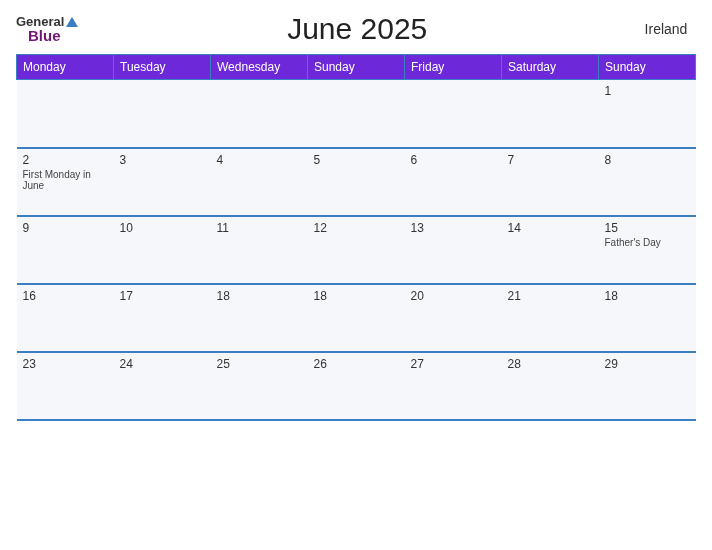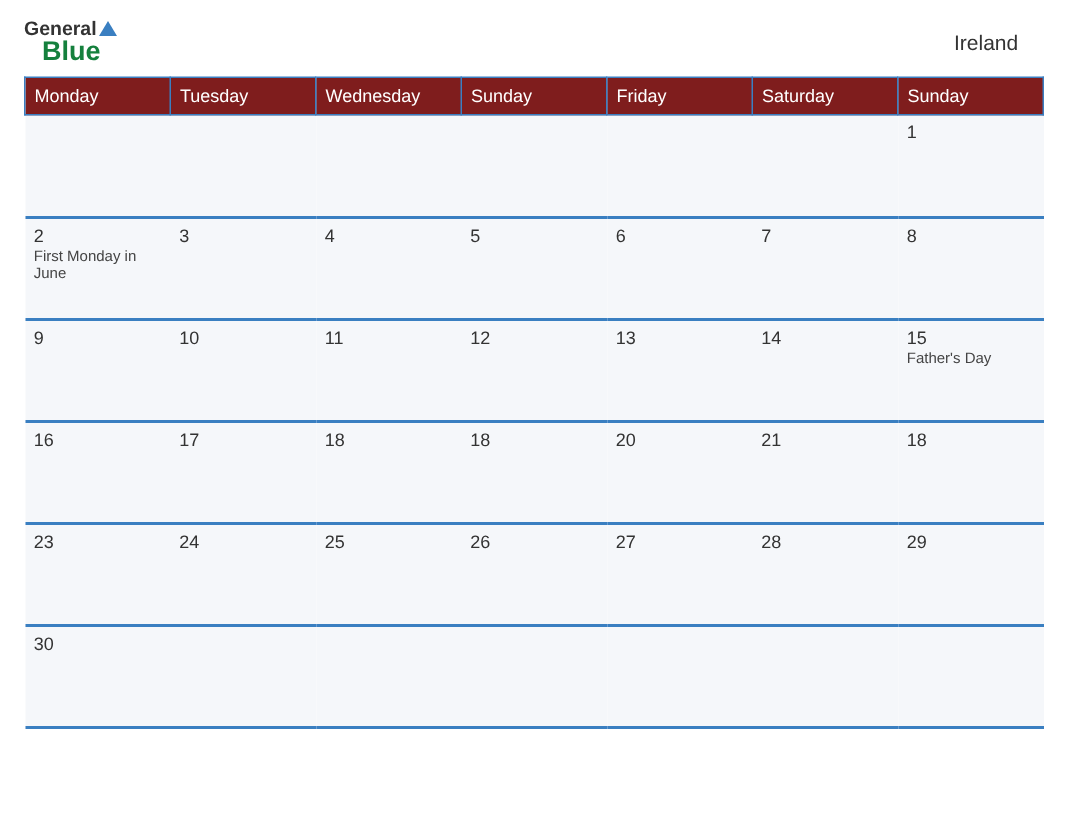--- a/index.html
+++ b/index.html
@@ -28,23 +28,23 @@
       flex-direction: column;
       align-items: flex-start;
       line-height: 1;
     }
     .logo-general {
       font-size: 13px;
       font-weight: bold;
       color: #333;
     }
     .logo-blue {
-      font-size: 18px;
+      font-size: 15px;
       font-weight: bold;
-      color: #15803d;
+      color: #701a75;
       padding-left: 12px;
     }
     .logo-triangle {
       display: inline-block;
       width: 0;
       height: 0;
       border-left: 6px solid transparent;
       border-right: 6px solid transparent;
       border-bottom: 10px solid #3a7fc1;
       margin-left: 2px;
@@ -57,30 +57,30 @@
     .title {
       font-size: 30px;
       font-weight: normal;
       color: #222;
       text-align: center;
       flex: 1;
     }
     .country {
       font-size: 14px;
       color: #333;
-      text-align: left;
+      text-align: center;
       min-width: 60px;
     }
     
     .calendar {
       width: 100%;
       border-collapse: collapse;
     }
     .calendar thead tr th {
-      background: #7f1d1d;
+      background: #6d28d9;
       color: #fff;
       font-size: 12px;
       font-weight: normal;
       padding: 5px 6px;
       text-align: left;
       border: 1px solid #3a7fc1;
     }
     .calendar tbody tr td {
       vertical-align: top;
       padding: 4px 6px;
@@ -112,20 +112,21 @@
 <div class="page">
 
   <div class="header">
     <div class="logo">
       <div class="logo-top-row">
         <span class="logo-general">General</span>
         <span class="logo-triangle"></span>
       </div>
       <span class="logo-blue">Blue</span>
     </div>
+    <h1 class="title">June 2025</h1>
     <div class="country">Ireland</div>
   </div>
 
   <table class="calendar">
     <thead>
       <tr>
       <th>Monday</th>
           <th>Tuesday</th>
           <th>Wednesday</th>
           <th>Sunday</th>
@@ -233,26 +234,15 @@
           <td>
             <span class="day-number">27</span>
           </td>
           <td>
             <span class="day-number">28</span>
           </td>
           <td>
             <span class="day-number">29</span>
           </td>
         </tr>
-        <tr>
-          <td>
-            <span class="day-number">30</span>
-          </td>
-          <td class="empty"></td>
-          <td class="empty"></td>
-          <td class="empty"></td>
-          <td class="empty"></td>
-          <td class="empty"></td>
-          <td class="empty"></td>
-        </tr>
       </tbody>
   </table>
 </div>
 
 </body></html>

